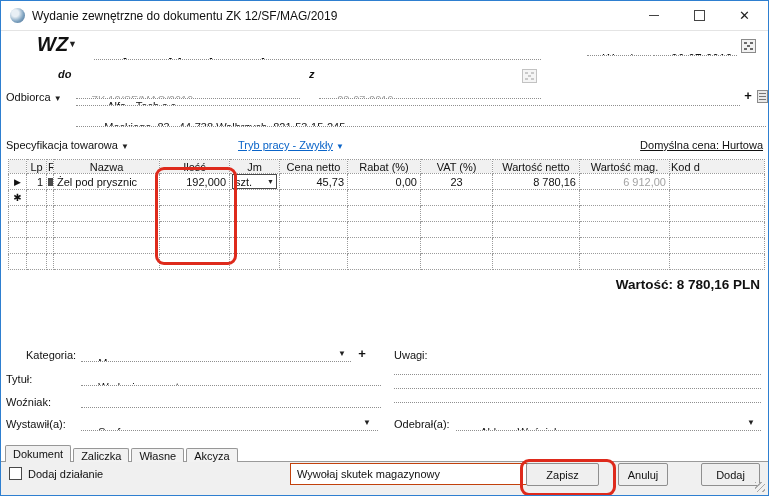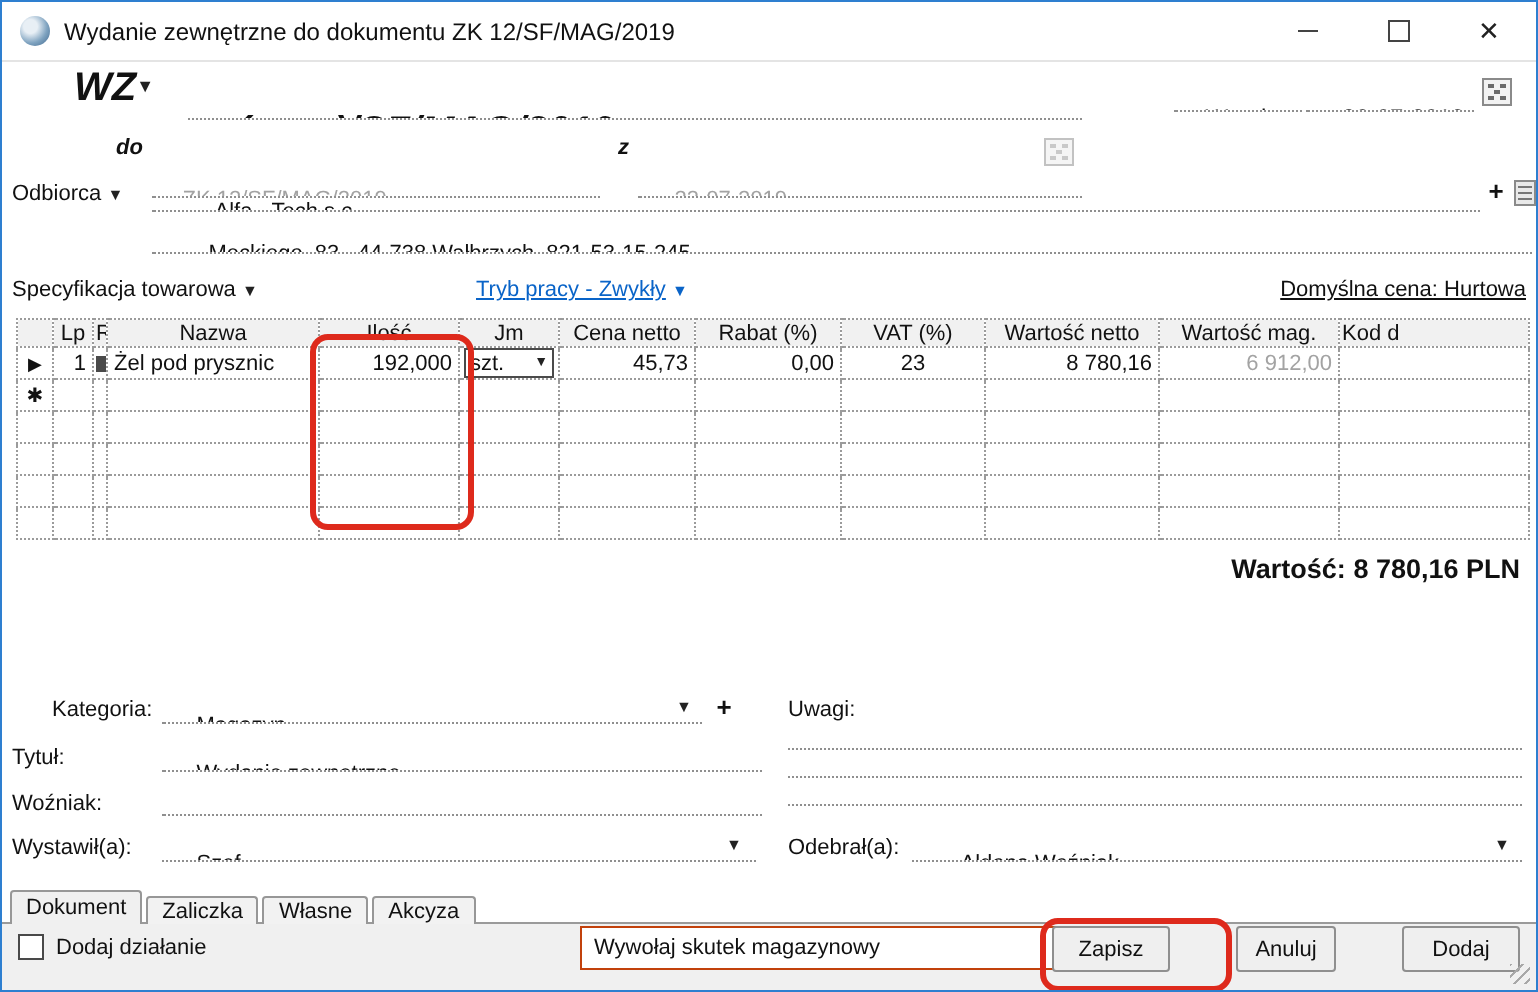--- a/index.html
+++ b/index.html
@@ -323,20 +323,20 @@
 
   <div class="panel"></div>
   <div class="checkbox"></div>
   <span class="abs" style="left:27px;top:467px;z-index:4;">Dodaj działanie</span>
 
   <div class="combobox">
     <span class="val">Wywołaj skutek magazynowy</span>
     <span class="dd">▼</span>
   </div>
 
-  <div class="btn" style="left:525px;width:59px;">Zapisz</div>
+  <div class="btn" style="left:525px;width:73px;">Zapisz</div>
   <div class="btn" style="left:617px;width:50px;">Anuluj</div>
   <div class="btn" style="left:700px;width:59px;">Dodaj</div>
 
   <div class="red-rect" style="left:519px;top:458px;width:90px;height:31px;z-index:6;"></div>
 
   <div class="grip"></div>
 </div>
 
 </body></html>

